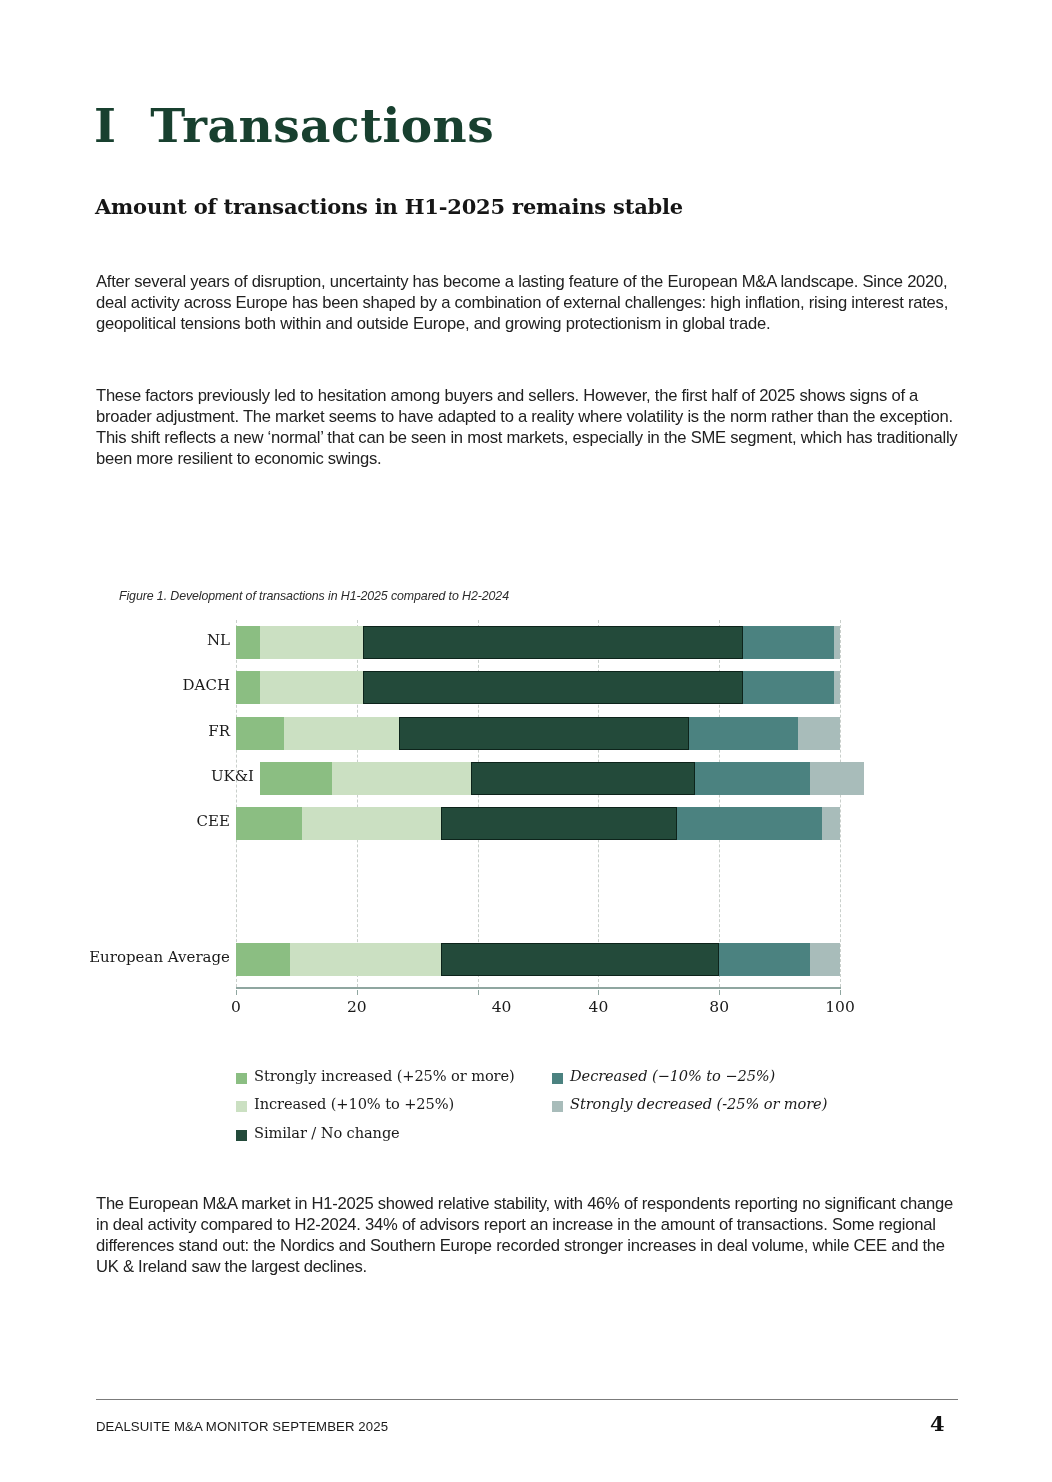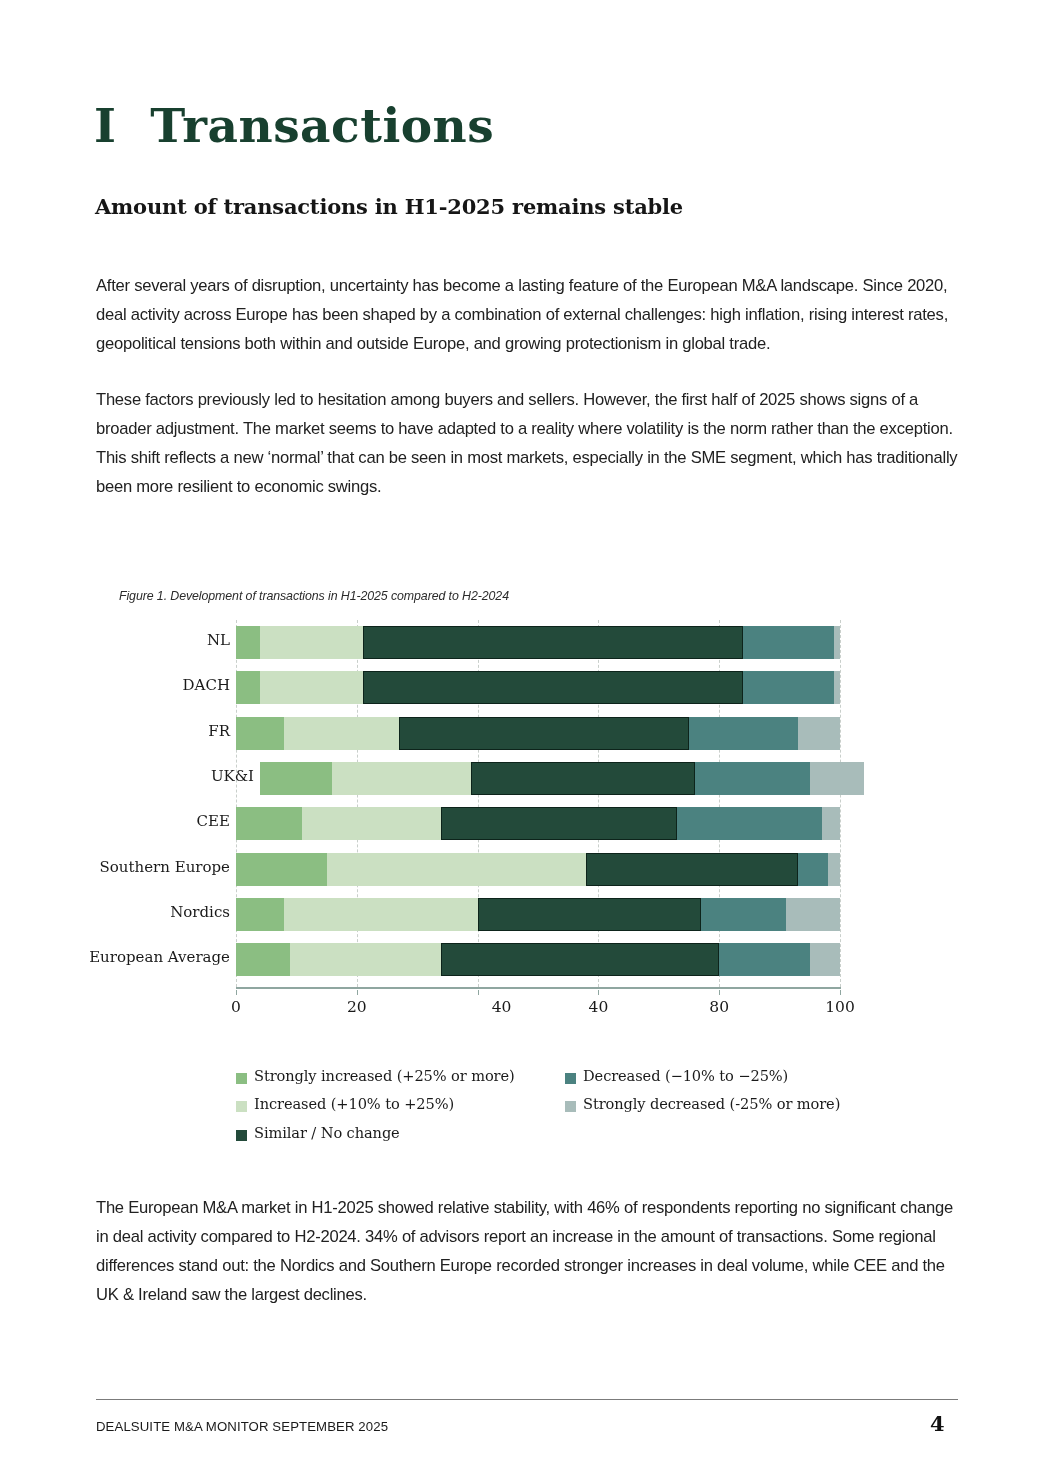--- a/index.html
+++ b/index.html
@@ -43,21 +43,21 @@
     letter-spacing: -0.2px;
   }
 
   
   .para {
     position: absolute;
     left: 96px;
     width: 864px;
     font-family: "Liberation Sans", sans-serif;
     font-size: 16.6px;
-    line-height: 29px;
+    line-height: 21px;
     color: #212121;
     letter-spacing: -0.25px;
   }
   #para1 { top: 271px; }
   #para2 { top: 385px; }
   #para3 { top: 500px; }
   #para4 { top: 1193px; }
 
   
   .fig-caption {
@@ -156,21 +156,21 @@
   .legend {
     position: absolute;
     left: 236px; top: 1055px;
     width: 700px;
   }
   .legend-col {
     position: absolute;
     top: 0;
   }
   .legend-col.left  { left: 0px; }
-  .legend-col.right { left: 329px; }
+  .legend-col.right { left: 316px; font-style: italic; }
   .legend-item {
     display: flex;
     align-items: flex-end;
     height: 28.5px;
     white-space: nowrap;
   }
   .legend-swatch {
     width: 11px; height: 11px;
     margin-right: 7px;
     flex: 0 0 auto;
@@ -273,40 +273,20 @@
           </div>
         </div>
         <div class="row" style="top: 181.2px;">
           <div class="row-label">CEE</div>
           <div class="bar">
             <span class="seg " title="Strongly increased (+25% or more): 11%" style="left: 0px; width: 66.44px; background: rgb(139, 190, 130);"></span>
             <span class="seg " title="Increased (+10% to +25%): 23%" style="left: 66.44px; width: 138.92px; background: rgb(203, 224, 194);"></span>
             <span class="seg similar" title="Similar / No change: 39%" style="left: 205.36px; width: 235.56px; background: rgb(35, 74, 58);"></span>
             <span class="seg " title="Decreased (−10% to −25%): 24%" style="left: 440.92px; width: 144.96px; background: rgb(75, 130, 128);"></span>
             <span class="seg " title="Strongly decreased (-25% or more): 3%" style="left: 585.88px; width: 18.12px; background: rgb(168, 188, 186);"></span>
-          </div>
-        </div>
-        <div class="row" style="top: 226.5px;">
-          <div class="row-label">Southern Europe</div>
-          <div class="bar">
-            <span class="seg " title="Strongly increased (+25% or more): 15%" style="left: 0px; width: 90.6px; background: rgb(139, 190, 130);"></span>
-            <span class="seg " title="Increased (+10% to +25%): 43%" style="left: 90.6px; width: 259.72px; background: rgb(203, 224, 194);"></span>
-            <span class="seg similar" title="Similar / No change: 35%" style="left: 350.32px; width: 211.4px; background: rgb(35, 74, 58);"></span>
-            <span class="seg " title="Decreased (−10% to −25%): 5%" style="left: 561.72px; width: 30.2px; background: rgb(75, 130, 128);"></span>
-            <span class="seg " title="Strongly decreased (-25% or more): 2%" style="left: 591.92px; width: 12.08px; background: rgb(168, 188, 186);"></span>
-          </div>
-        </div>
-        <div class="row" style="top: 271.8px;">
-          <div class="row-label">Nordics</div>
-          <div class="bar">
-            <span class="seg " title="Strongly increased (+25% or more): 8%" style="left: 0px; width: 48.32px; background: rgb(139, 190, 130);"></span>
-            <span class="seg " title="Increased (+10% to +25%): 32%" style="left: 48.32px; width: 193.28px; background: rgb(203, 224, 194);"></span>
-            <span class="seg similar" title="Similar / No change: 37%" style="left: 241.6px; width: 223.48px; background: rgb(35, 74, 58);"></span>
-            <span class="seg " title="Decreased (−10% to −25%): 14%" style="left: 465.08px; width: 84.56px; background: rgb(75, 130, 128);"></span>
-            <span class="seg " title="Strongly decreased (-25% or more): 9%" style="left: 549.64px; width: 54.36px; background: rgb(168, 188, 186);"></span>
           </div>
         </div>
         <div class="row" style="top: 317.1px;">
           <div class="row-label">European Average</div>
           <div class="bar">
             <span class="seg " title="Strongly increased (+25% or more): 9%" style="left: 0px; width: 54.36px; background: rgb(139, 190, 130);"></span>
             <span class="seg " title="Increased (+10% to +25%): 25%" style="left: 54.36px; width: 151px; background: rgb(203, 224, 194);"></span>
             <span class="seg similar" title="Similar / No change: 46%" style="left: 205.36px; width: 277.84px; background: rgb(35, 74, 58);"></span>
             <span class="seg " title="Decreased (−10% to −25%): 15%" style="left: 483.2px; width: 90.6px; background: rgb(75, 130, 128);"></span>
             <span class="seg " title="Strongly decreased (-25% or more): 5%" style="left: 573.8px; width: 30.2px; background: rgb(168, 188, 186);"></span>

